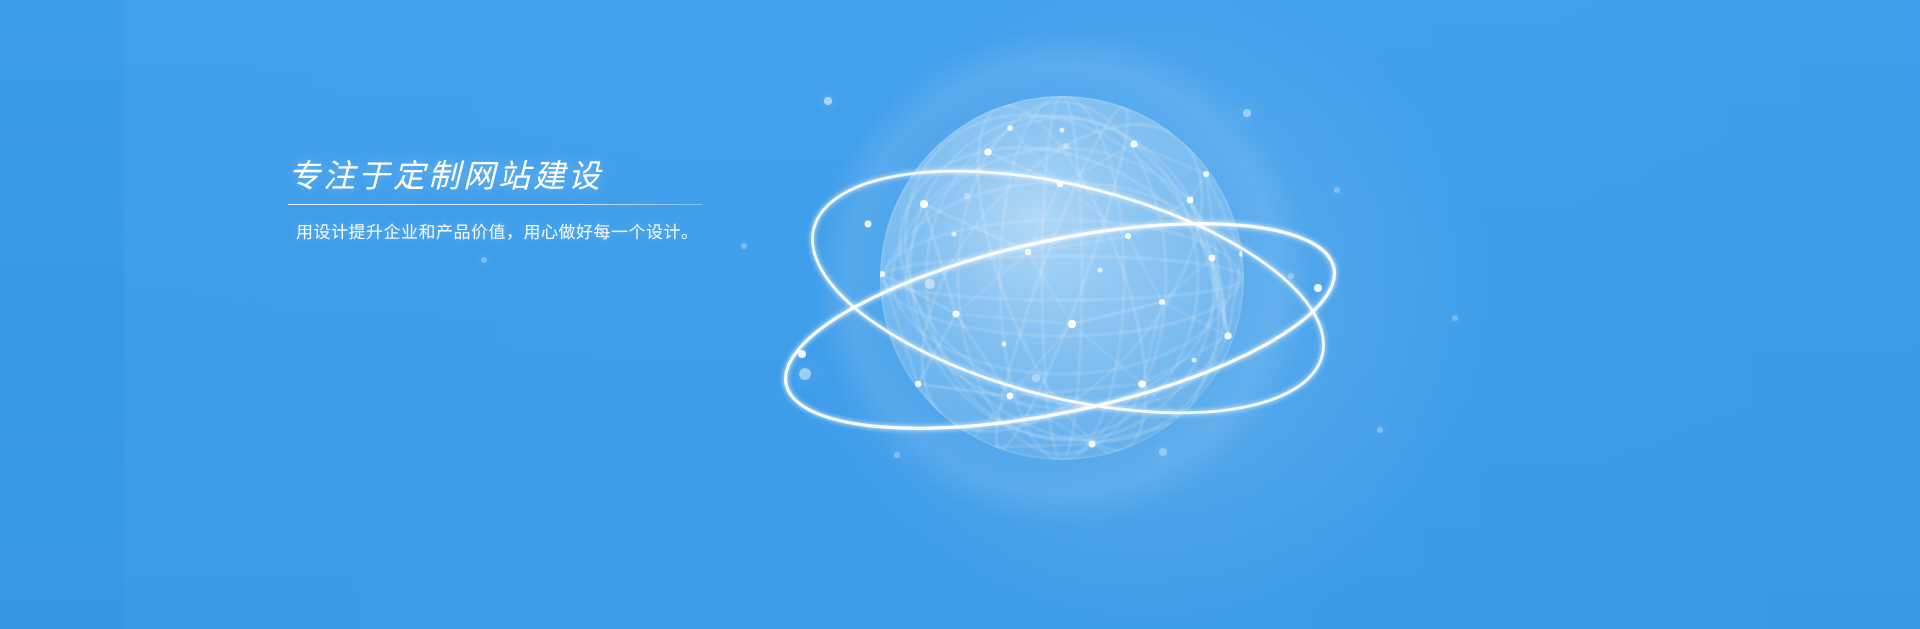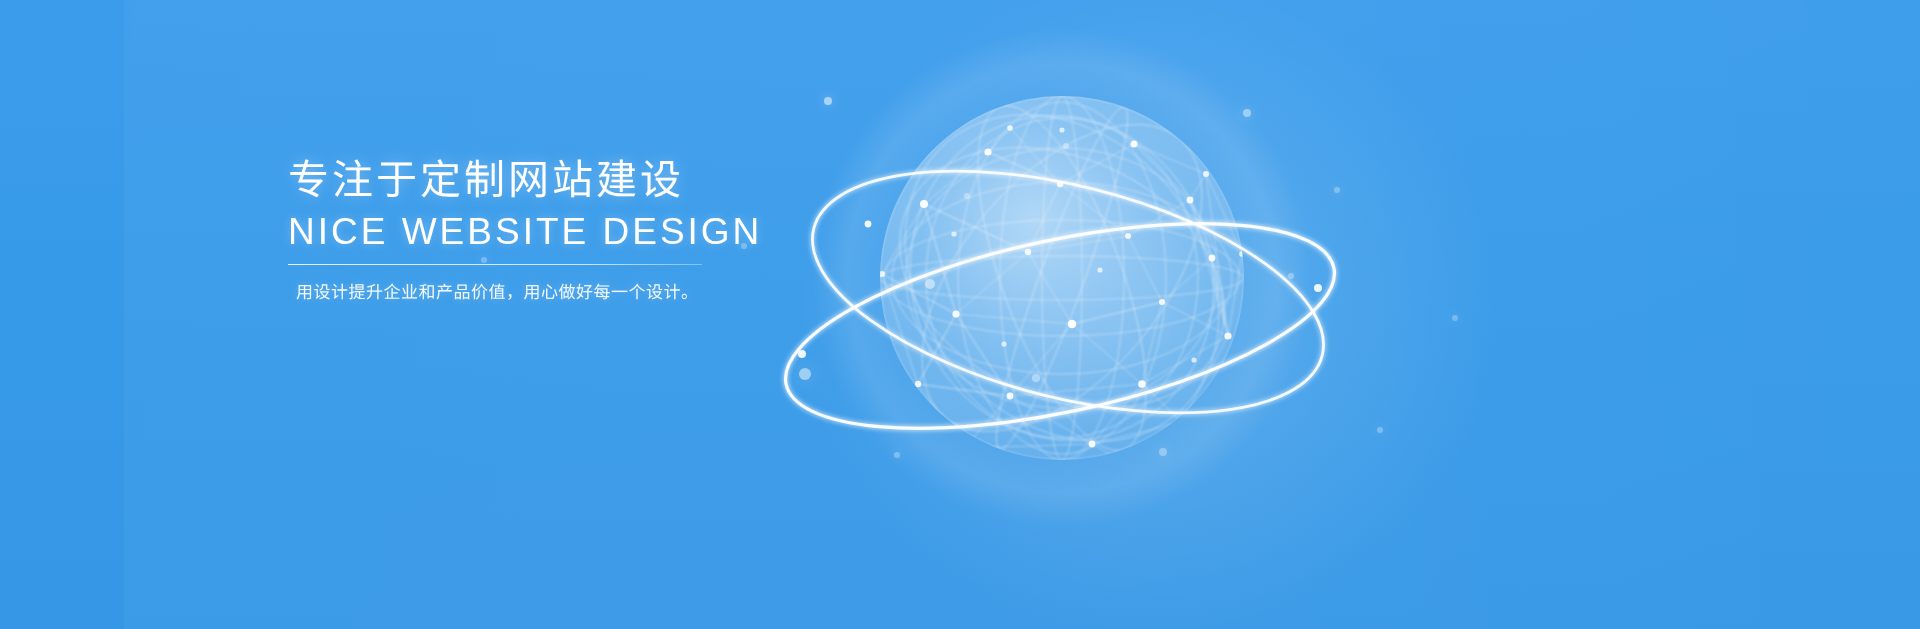--- a/index.html
+++ b/index.html
@@ -48,29 +48,30 @@
   }
 
   
   .copy {
     position: absolute;
     left: 288px;
     top: 160px;
     width: 430px;
   }
   .headline-cn {
-    font-size: 41px;
+    font-size: 32px;
     line-height: 1.0;
     letter-spacing: 3px;
     color: #ffffff;
     font-weight: 400;
     white-space: nowrap;
     text-shadow: 0 0 14px rgba(255,255,255,0.35);
     margin: 0 0 12px 0;
     font-family: "DejaVu Sans", "Liberation Sans", sans-serif;
+    font-style: italic;
   }
   .headline-en {
     font-size: 37px;
     line-height: 1.0;
     letter-spacing: 3px;
     color: #ffffff;
     font-weight: 400;
     white-space: nowrap;
     margin: 0;
     padding-bottom: 14px;
@@ -255,18 +256,17 @@
       <div class="dot" style="left: 1334px; top: 187px; width: 6px; height: 6px; opacity: 0.3; box-shadow: rgba(255, 255, 255, 0.6) 0px 0px 9px;"></div>
       <div class="dot" style="left: 1159px; top: 448px; width: 8px; height: 8px; opacity: 0.35; box-shadow: rgba(255, 255, 255, 0.6) 0px 0px 12px;"></div>
       <div class="dot" style="left: 741px; top: 243px; width: 6px; height: 6px; opacity: 0.3; box-shadow: rgba(255, 255, 255, 0.6) 0px 0px 9px;"></div>
       <div class="dot" style="left: 1452px; top: 315px; width: 6px; height: 6px; opacity: 0.28; box-shadow: rgba(255, 255, 255, 0.6) 0px 0px 9px;"></div>
       <div class="dot" style="left: 1377px; top: 427px; width: 6px; height: 6px; opacity: 0.3; box-shadow: rgba(255, 255, 255, 0.6) 0px 0px 9px;"></div>
       <div class="dot" style="left: 894px; top: 452px; width: 6px; height: 6px; opacity: 0.3; box-shadow: rgba(255, 255, 255, 0.6) 0px 0px 9px;"></div>
     </div>
 
   <div class="copy">
     <h1 class="headline-cn">专注于定制网站建设</h1>
-    <h2 class="headline-en">NICE  WEBSITE  DESIGN</h2>
     <div class="rule"></div>
     <p class="subcopy">用设计提升企业和产品价值，用心做好每一个设计。</p>
   </div>
 
 </div>
 
 </body></html>

